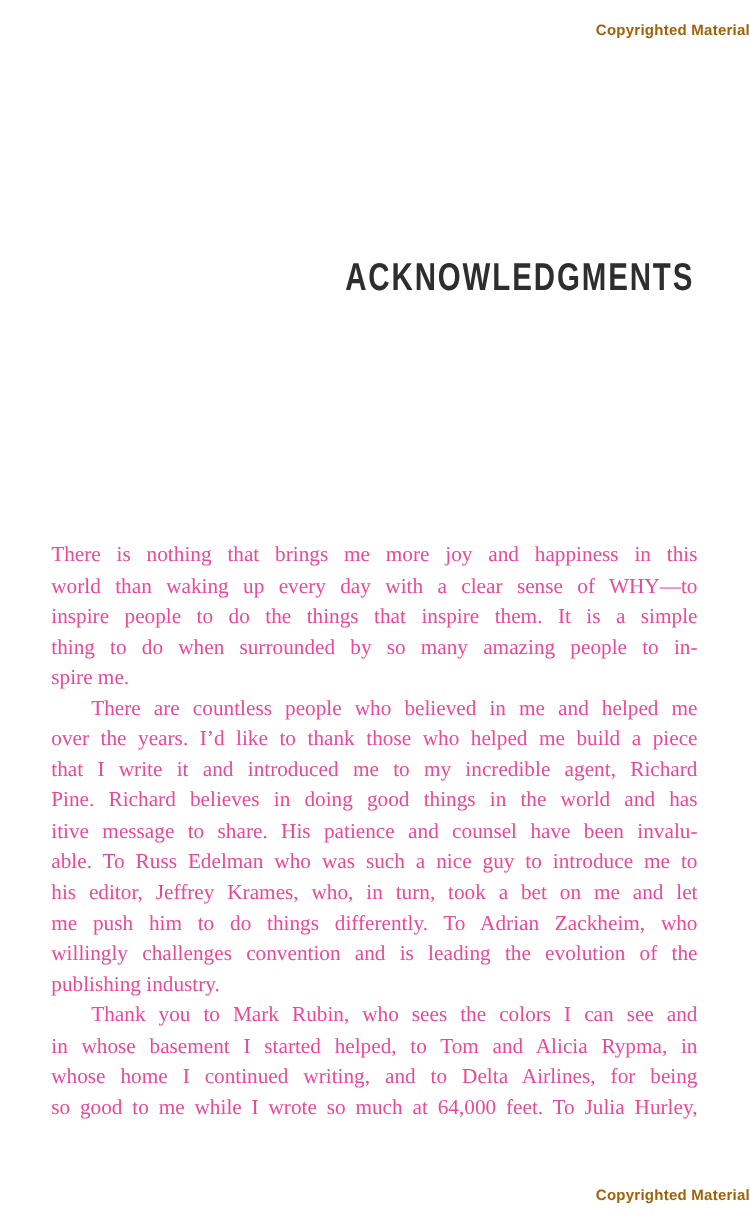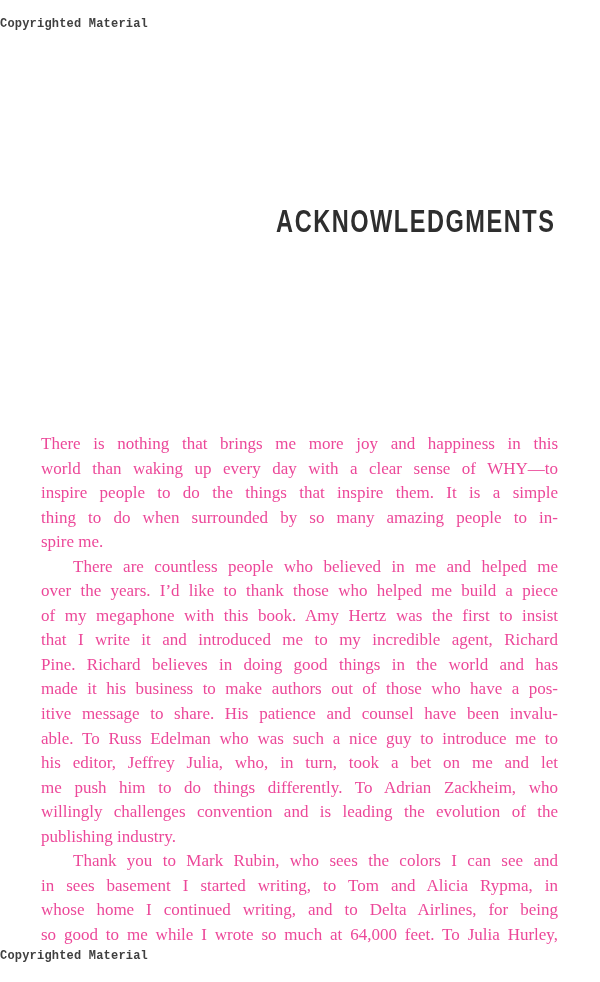--- a/index.html
+++ b/index.html
@@ -12,26 +12,26 @@
     width: 600px;
     height: 982px;
     background: #ffffff;
     overflow: hidden;
     font-family: "Liberation Serif", serif;
   }
   .copyright {
     position: absolute;
     left: 0;
     width: 100%;
-    text-align: left;
-    font-family: Liberation Mono, monospace;
+    text-align: right;
+    font-family: Liberation Sans, sans-serif;
     font-weight: bold;
     font-size: 12px;
     letter-spacing: 0.2px;
-    color: #404040;
+    color: #a16207;
   }
   .copyright.top { top: 17px; }
   .copyright.bottom { top: 949px; }
   .chapter-title {
     position: absolute;
     top: 205px;
     left: 0;
     width: 100%;
     text-align: right;
     line-height: 34px;
@@ -84,34 +84,32 @@
       <div class="para">
         <div class="line">There is nothing that brings me more joy and happiness in this</div>
         <div class="line">world than waking up every day with a clear sense of WHY—to</div>
         <div class="line">inspire people to do the things that inspire them. It is a simple</div>
         <div class="line">thing to do when surrounded by so many amazing people to in-</div>
         <div class="line flush">spire me.</div>
       </div>
       <div class="para">
         <div class="line indent">There are countless people who believed in me and helped me</div>
         <div class="line">over the years. I’d like to thank those who helped me build a piece</div>
-        <div class="line">of my megaphone with this book. Amy Hertz was the first to insist</div>
         <div class="line">that I write it and introduced me to my incredible agent, Richard</div>
         <div class="line">Pine. Richard believes in doing good things in the world and has</div>
-        <div class="line">made it his business to make authors out of those who have a pos-</div>
         <div class="line">itive message to share. His patience and counsel have been invalu-</div>
         <div class="line">able. To Russ Edelman who was such a nice guy to introduce me to</div>
-        <div class="line">his editor, Jeffrey Julia, who, in turn, took a bet on me and let</div>
+        <div class="line">his editor, Jeffrey Krames, who, in turn, took a bet on me and let</div>
         <div class="line">me push him to do things differently. To Adrian Zackheim, who</div>
         <div class="line">willingly challenges convention and is leading the evolution of the</div>
         <div class="line flush">publishing industry.</div>
       </div>
       <div class="para">
         <div class="line indent">Thank you to Mark Rubin, who sees the colors I can see and</div>
-        <div class="line">in sees basement I started writing, to Tom and Alicia Rypma, in</div>
+        <div class="line">in whose basement I started helped, to Tom and Alicia Rypma, in</div>
         <div class="line">whose home I continued writing, and to Delta Airlines, for being</div>
         <div class="line">so good to me while I wrote so much at 64,000 feet. To Julia Hurley,</div>
       </div>
     </div>
 
   <div class="copyright bottom">Copyrighted Material</div>
 
 </div>
 
 </body></html>

